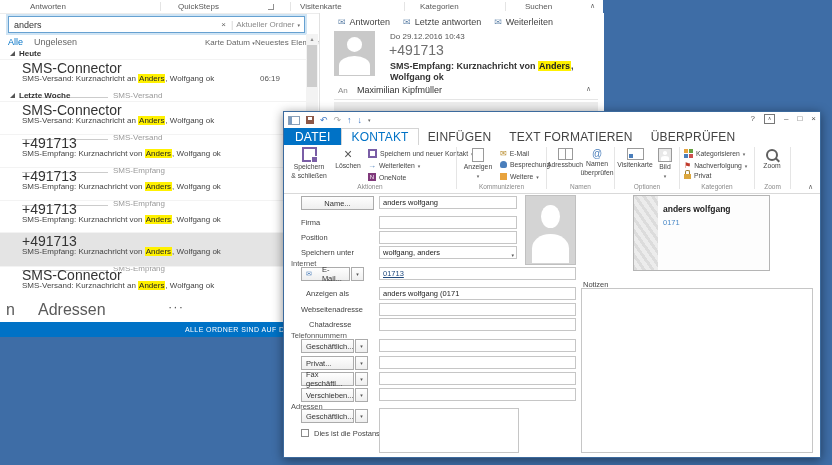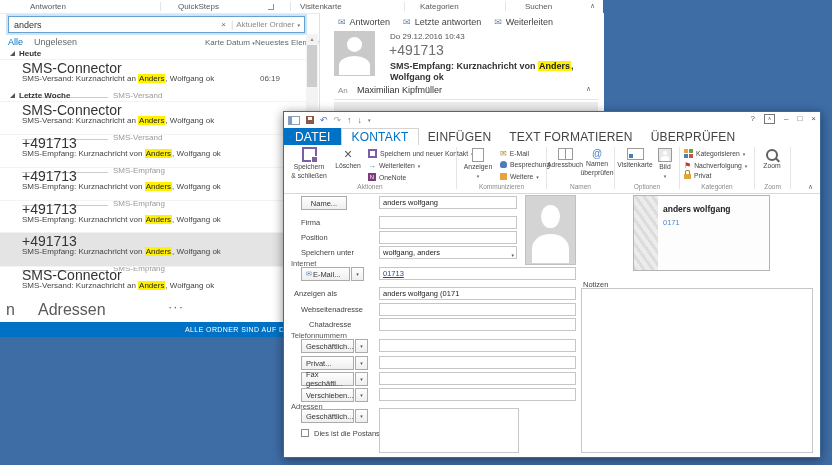--- a/index.html
+++ b/index.html
@@ -374,21 +374,21 @@
 
       <div class="bigbtn" style="left:474px;top:4px;width:28px">
         <span class="magic"></span>
         <span>Zoom</span>
       </div>
       <div class="glabel" style="left:471px;width:35px">Zoom</div>
       <div class="gsep" style="left:506px"></div>
       <div class="a chev" style="left:524px;top:38px">∧</div>
     </div>
 
-    <div class="fbtn" style="left:17px;top:84px;width:46px;justify-content:center">Name...</div>
+    <div class="fbtn" style="left:17px;top:84px;width:73px;justify-content:center">Name...</div>
     <div class="finput" style="left:95px;top:84px;width:138px">anders wolfgang</div>
 
     <div class="flabel a" style="left:17px;top:106px">Firma</div>
     <div class="finput" style="left:95px;top:104px;width:138px"></div>
 
     <div class="flabel a" style="left:17px;top:121px">Position</div>
     <div class="finput" style="left:95px;top:119px;width:138px"></div>
 
     <div class="flabel a" style="left:17px;top:136px">Speichern unter</div>
     <div class="finput" style="left:95px;top:134px;width:138px">
@@ -397,30 +397,30 @@
     </div>
 
     <div class="a person" style="left:241px;top:83px;width:49px;height:68px;border:1px solid #c0c0c0;background:#d4d4d4"></div>
     <div class="card" style="left:349px;top:83px;width:135px;height:74px">
       <div class="cardtex"></div>
       <div class="a" style="left:29px;top:8px;font-size:8.5px;font-weight:bold;color:#222">anders wolfgang</div>
       <div class="a" style="left:29px;top:22px;font-size:7.5px;color:#4a89c7">0171</div>
     </div>
 
     <div class="slabel a" style="left:7px;top:147px">Internet</div>
-    <div class="fbtn" style="left:17px;top:155px;width:49px;gap:1px">
+    <div class="fbtn" style="left:17px;top:155px;width:49px;gap:10px">
       <span class="env" style="font-size:7px;color:#4a7ebb">✉</span>
       <span>E-Mail...</span>
     </div>
     <div class="dd" style="left:67px;top:155px">▾</div>
     <div class="finput" style="left:95px;top:155px;width:197px">
       <span class="linkval">01713</span>
     </div>
 
-    <div class="flabel a" style="left:10px;top:177px">Anzeigen als</div>
+    <div class="flabel a" style="left:22px;top:177px">Anzeigen als</div>
     <div class="finput" style="left:95px;top:175px;width:197px">anders wolfgang (0171</div>
 
     <div class="flabel a" style="left:17px;top:193px">Webseitenadresse</div>
     <div class="finput" style="left:95px;top:191px;width:197px"></div>
 
     <div class="flabel a" style="left:25px;top:208px">Chatadresse</div>
     <div class="finput" style="left:95px;top:206px;width:197px"></div>
 
     <div class="slabel a" style="left:7px;top:219px">Telefonnummern</div>
     <div class="fbtn" style="left:17px;top:227px;width:53px">Geschäftlich...</div>

